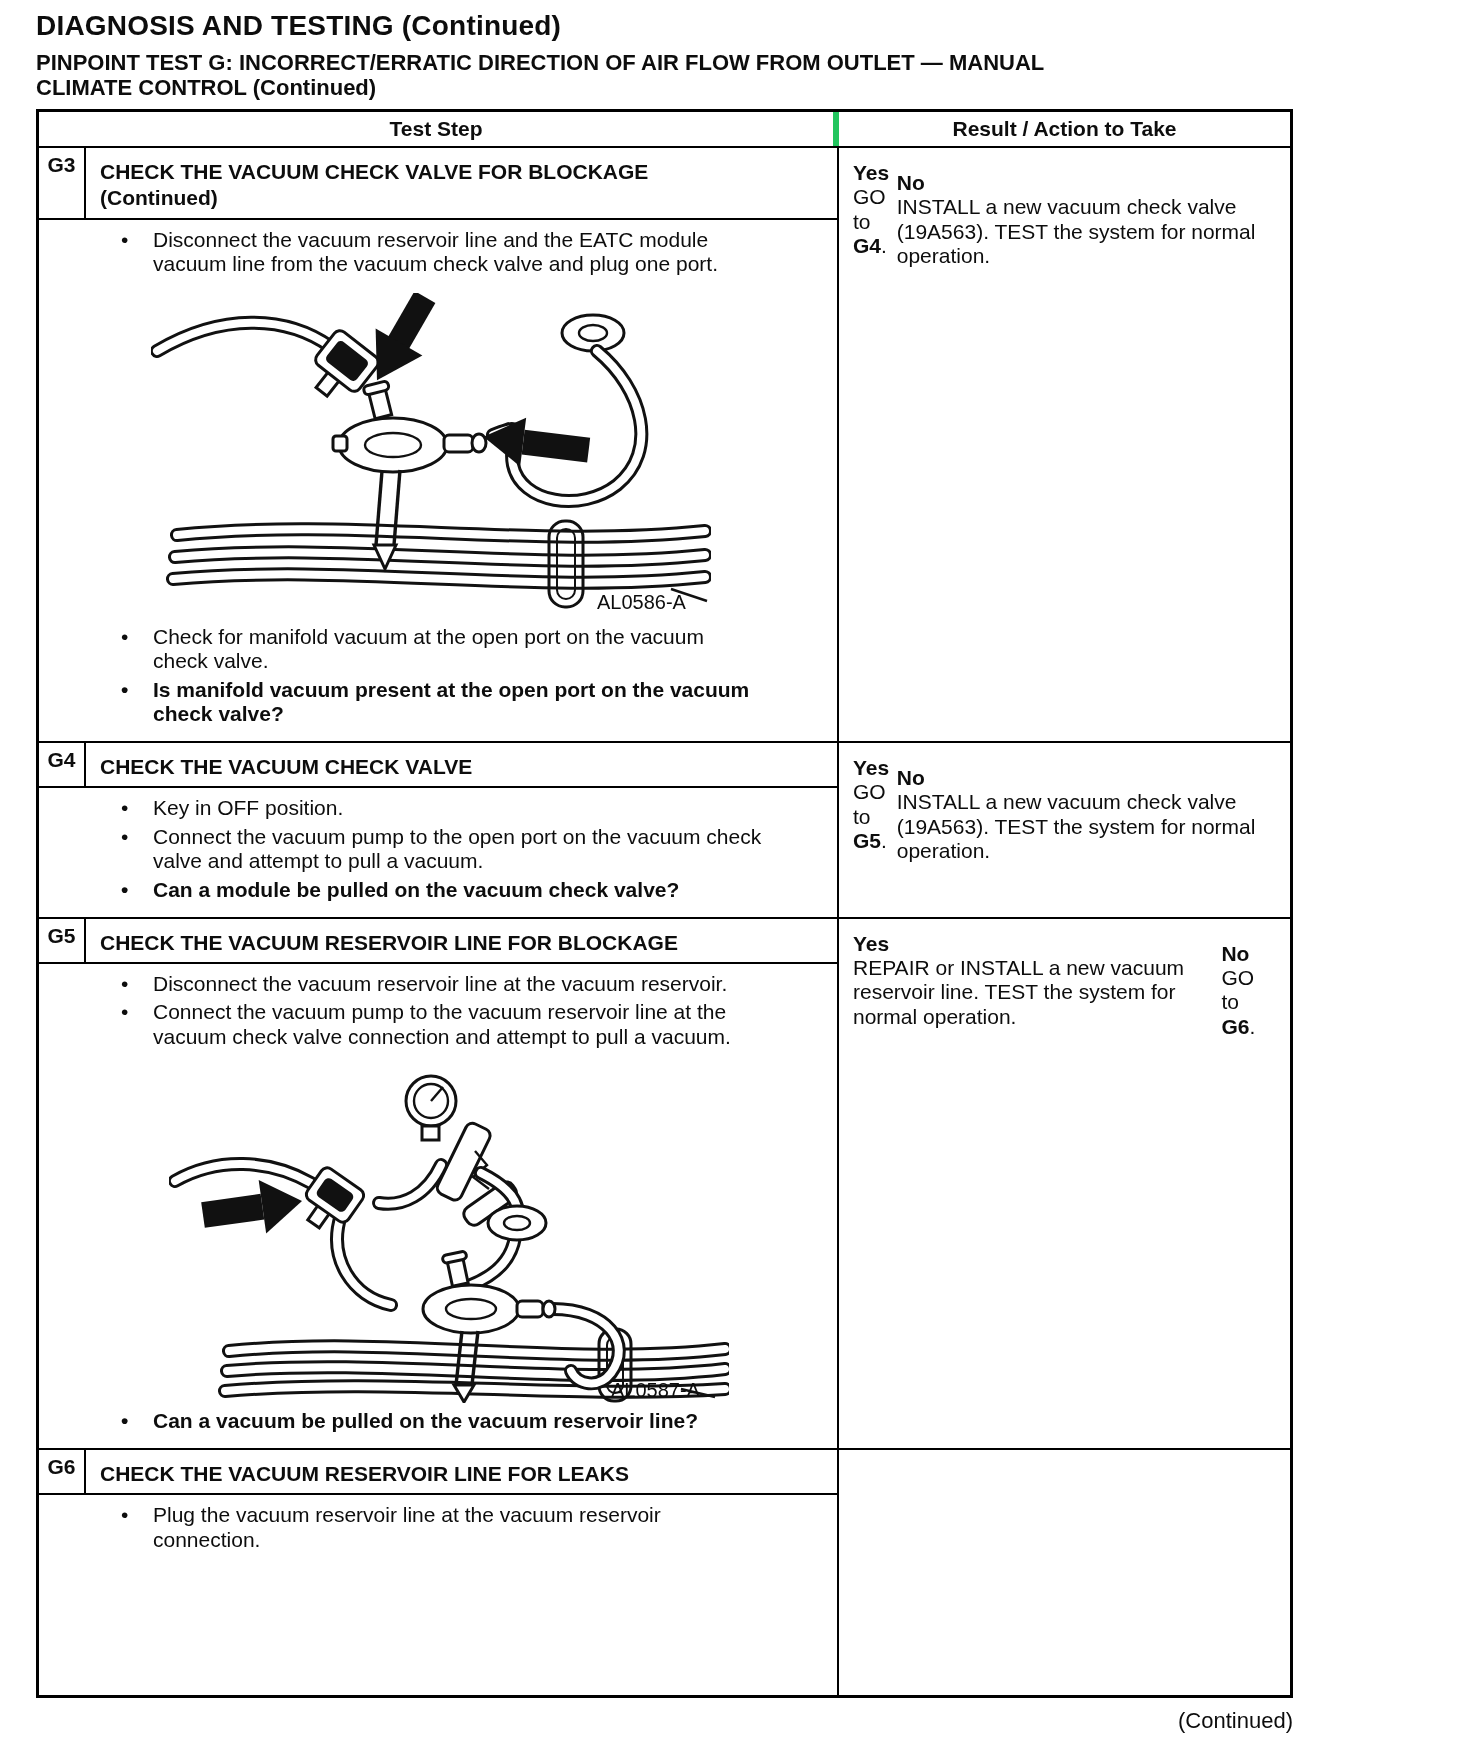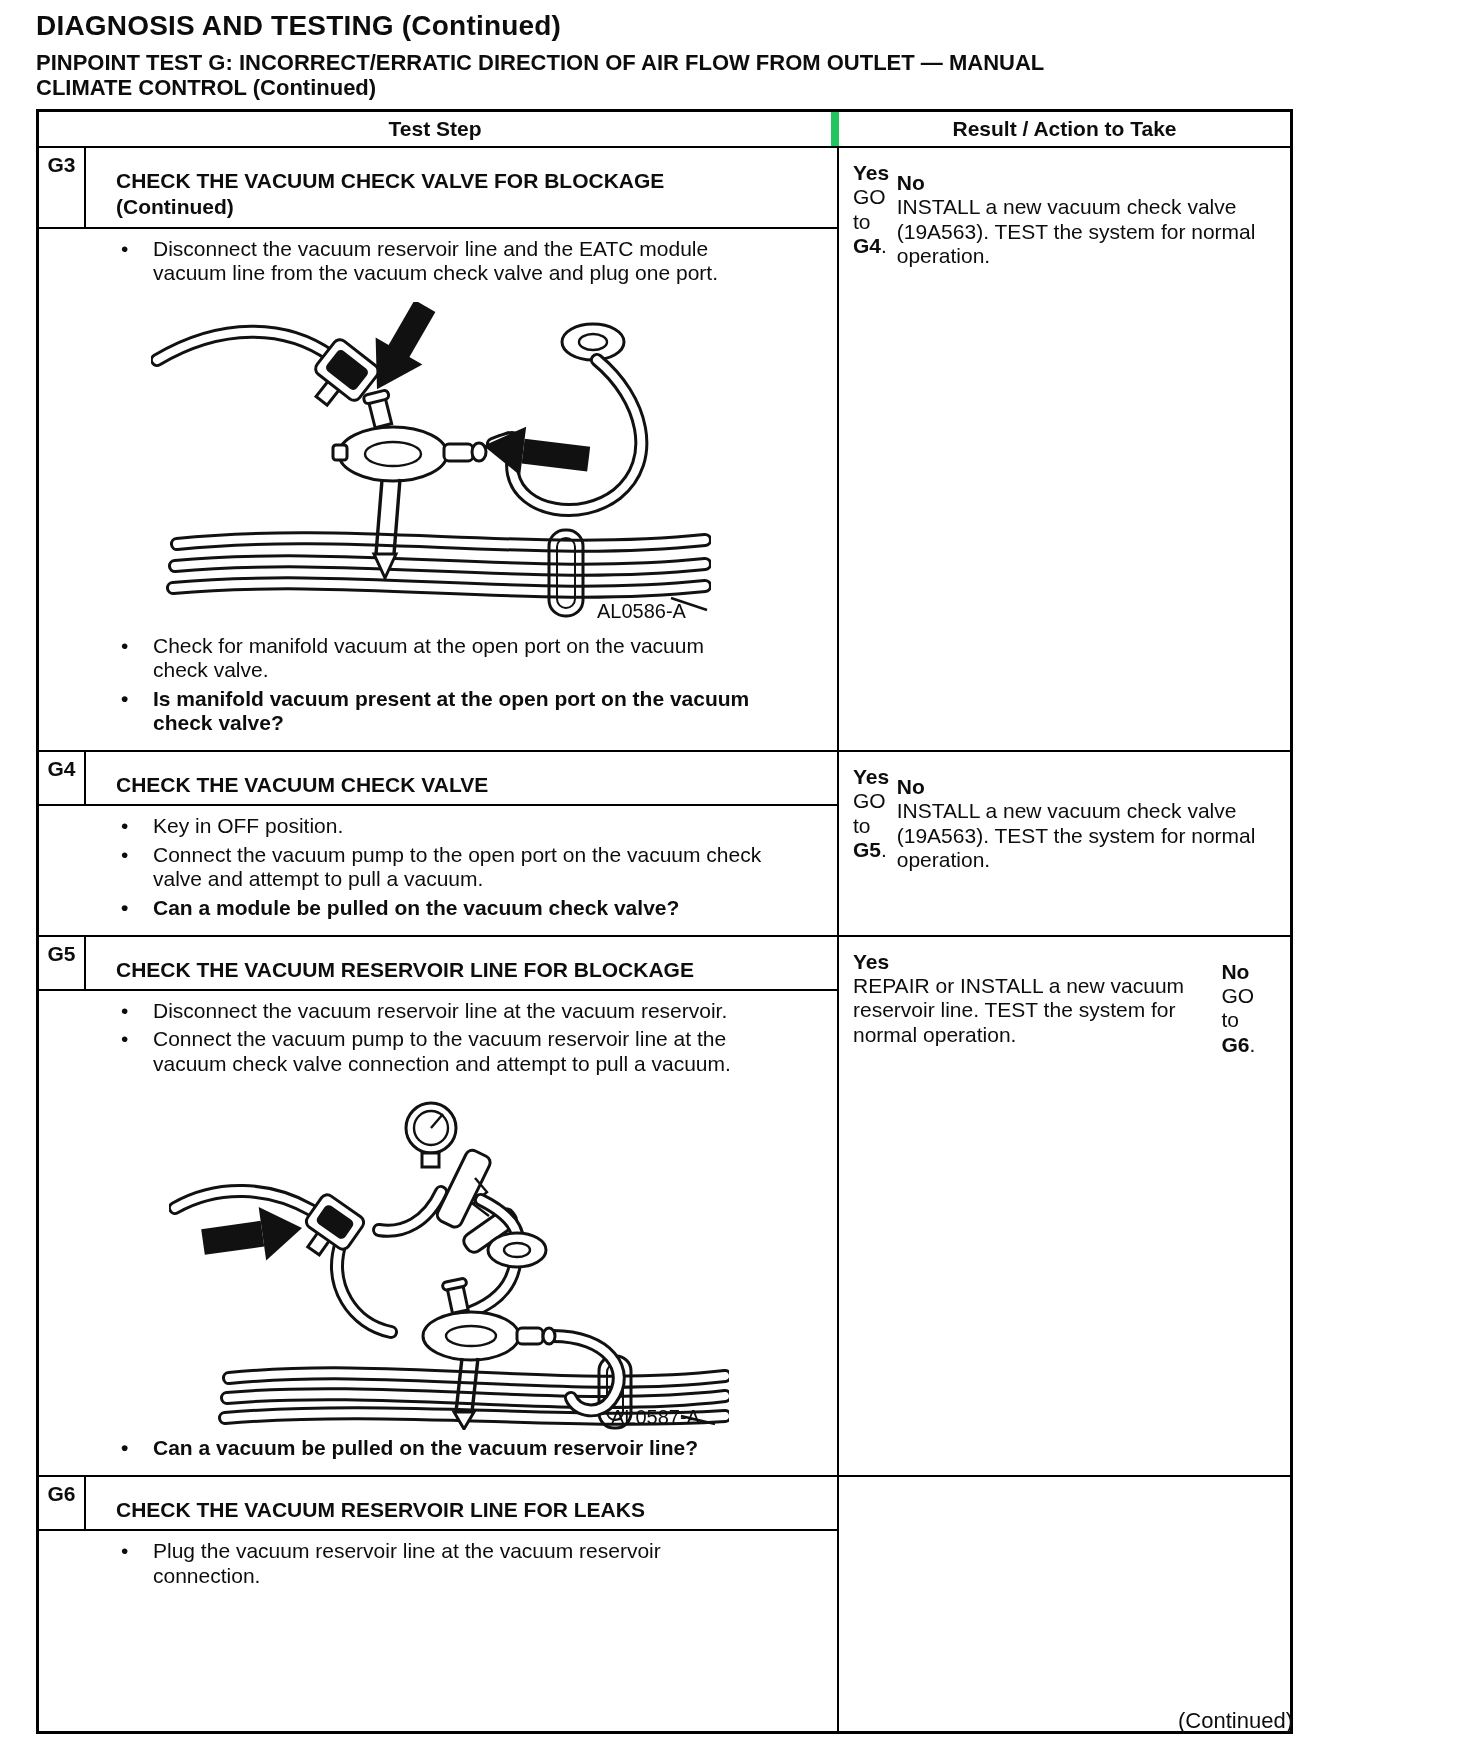--- a/index.html
+++ b/index.html
@@ -7,29 +7,29 @@
   body {
     width:1472px; height:1752px; position:relative; overflow:hidden;
     color:#0d0d0d; font-family:"Liberation Sans", sans-serif;
   }
   .page-title { margin:10px 0 8px 36px; font-size:28px; font-weight:bold; letter-spacing:.2px; }
   .subtitle { margin-left:36px; width:1257px; font-size:22px; font-weight:bold; line-height:1.14; margin-bottom:9px; }
 
   .ptable { margin-left:36px; width:1257px; border:3px solid #000; }
   .thead { display:flex; border-bottom:2px solid #000; }
   .th { font-weight:bold; font-size:21px; text-align:center; padding:5px 0; }
-  .th-left { width:800px; border-right:8px solid #22c55e; }
+  .th-left { width:800px; border-right:6px solid #22c55e; }
   .th-right { flex:1; }
 
   .step { display:flex; border-bottom:2px solid #000; }
   .step:last-child { border-bottom:none; }
   .step-left { width:800px; border-right:2px solid #000; display:flex; flex-direction:column; }
   .step-head { display:flex; border-bottom:2px solid #000; }
   .step-id { width:47px; border-right:2px solid #000; font-weight:bold; font-size:21px; text-align:center; padding-top:5px; }
-  .step-title { flex:1; font-weight:bold; font-size:21px; line-height:1.25; padding:20px 14px 6px;margin-left:16px; }
+  .step-title { flex:1; font-weight:bold; font-size:21px; line-height:1.25; padding:11px 14px 6px; }
   .step-title .t2 { display:block; }
   .step-body { flex:1; padding:8px 0 10px; font-size:21px; }
   .step-body.tall { min-height:200px; }
 
   .bullets { list-style:none; }
   .bullets li { position:relative; padding-left:114px; padding-right:74px; line-height:1.17; margin-bottom:4px; }
   .bullets li::before { content:"\2022"; position:absolute; left:82px; top:0; }
   .bullets li.bold { font-weight:bold; }
 
   .figure { position:relative; }

